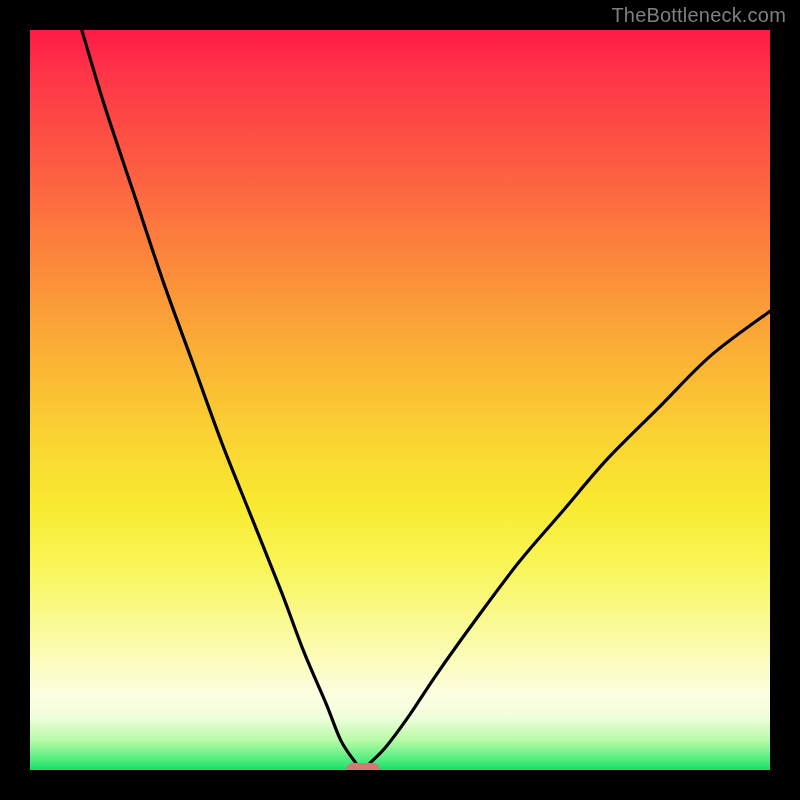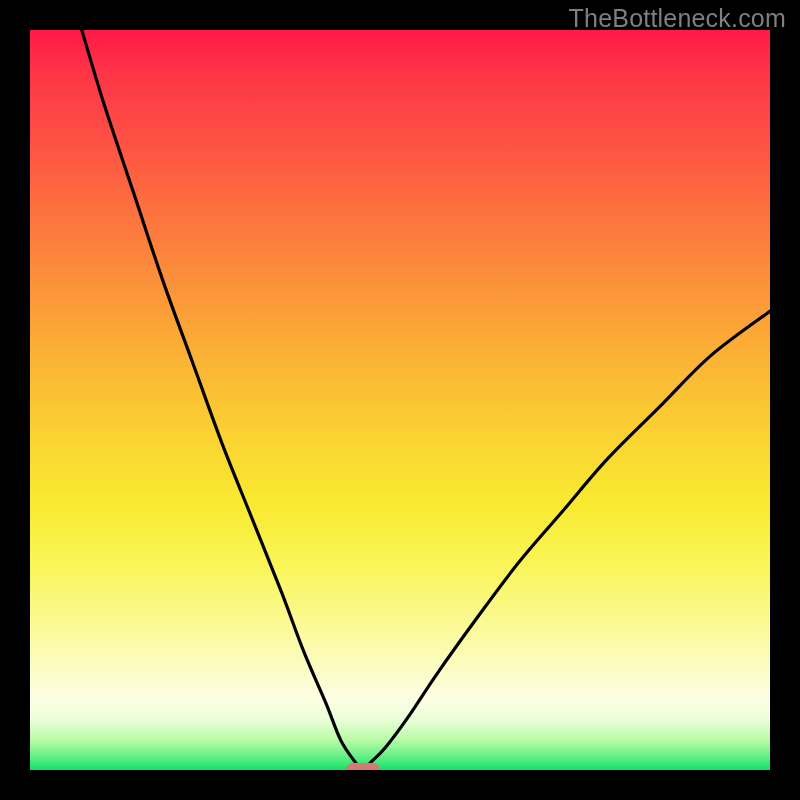--- a/index.html
+++ b/index.html
@@ -15,21 +15,21 @@
     position: relative;
     width: 800px;
     height: 800px;
     background: #000;
   }
   .watermark {
     position: absolute;
     top: 4px;
     right: 14px;
     color: #7f7f7f;
-    font-size: 25px;
+    font-size: 20px;
     font-weight: 500;
     letter-spacing: 0.2px;
     z-index: 3;
   }
   .plot-area {
     position: absolute;
     left: 30px;
     top: 30px;
     width: 740px;
     height: 740px;

